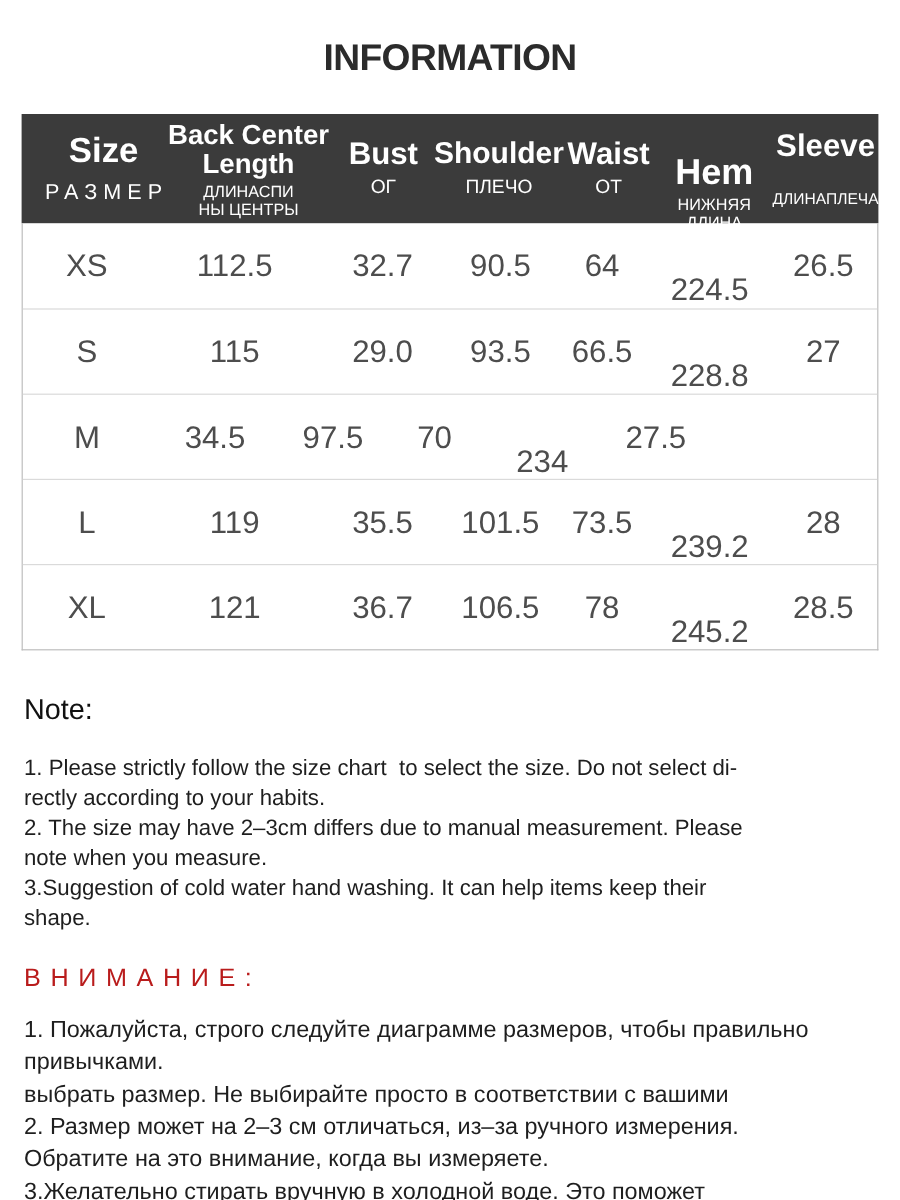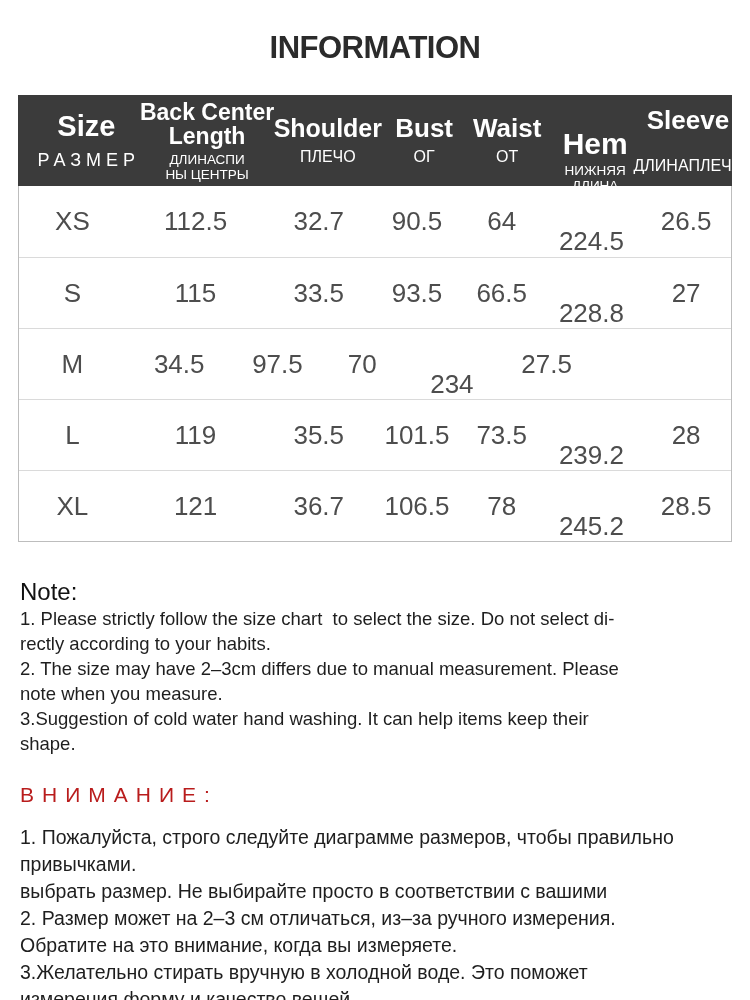--- a/index.html
+++ b/index.html
@@ -46,21 +46,21 @@
   .c6 { width: 12.6%; }
   .en { font-weight: 600; font-size: 25px; line-height: 27px; }
   .en-size { font-size: 29px; font-weight: 700; line-height: 30px; }
   .en-bcl { font-size: 23px; line-height: 24px; }
   .en-bust, .en-waist, .en-sleeve { font-size: 26px; }
   .en-hem { font-size: 30px; line-height: 30px; }
   .ru { font-size: 16px; margin-top: 6px; font-weight: 400; }
   .ru-size { font-size: 18px; letter-spacing: 5px; margin-top: 9px; margin-right: -5px; }
   .ru-small { font-size: 13.5px; line-height: 15px; margin-top: 0; }
   .ru-first { margin-top: 4px; }
-  .ru-sleeve { font-size: 16px; margin-top: 23px; }
+  .ru-sleeve { font-size: 13px; margin-top: 23px; }
   .tbody {
     border-left: 1px solid #bdbdbd;
     border-right: 1px solid #bdbdbd;
     border-bottom: 1px solid #bdbdbd;
   }
   .tr {
     display: flex;
     height: 71px;
   }
   .tr + .tr { border-top: 1px solid #dadada; }
@@ -73,21 +73,21 @@
     color: #4d4d4d;
   }
   
   .notes { margin: 36px 20px 0 20px; color: #1d1d1d; }
   .note-heading {
     font-size: 24px;
     line-height: 28px;
     font-weight: 500;
     color: #111111;
   }
-  .note-block { }
+  .note-block { margin-top: 21px; }
   .note-line {
     font-size: 18.5px;
     line-height: 25px;
     white-space: pre;
     color: #1e1e1e;
   }
   .ru-heading {
     margin-top: 26px;
     font-size: 21px;
     line-height: 26px;
@@ -113,27 +113,27 @@
     <div class="th c0">
       <div class="en en-size">Size</div>
       <div class="ru ru-size">РАЗМЕР</div>
     </div>
     <div class="th c1">
       <div class="en en-bcl">Back Center</div>
       <div class="en en-bcl">Length</div>
       <div class="ru ru-small ru-first">ДЛИНАСПИ</div>
       <div class="ru ru-small">НЫ ЦЕНТРЫ</div>
     </div>
+    <div class="th c3">
+      <div class="en en-bust">Bust</div>
+      <div class="ru">ОГ</div>
+    </div>
     <div class="th c2">
       <div class="en">Shoulder</div>
       <div class="ru">ПЛЕЧО</div>
-    </div>
-    <div class="th c3">
-      <div class="en en-bust">Bust</div>
-      <div class="ru">ОГ</div>
     </div>
     <div class="th c4">
       <div class="en en-waist">Waist</div>
       <div class="ru">ОТ</div>
     </div>
     <div class="th c5">
       <div class="en en-hem">Hem</div>
       <div class="ru ru-small ru-first">НИЖНЯЯ</div>
       <div class="ru ru-small">ДЛИНА</div>
     </div>
@@ -149,21 +149,21 @@
       <div class="td c1">112.5</div>
       <div class="td c2">32.7</div>
       <div class="td c3">90.5</div>
       <div class="td c4">64</div>
       <div class="td c5">224.5</div>
       <div class="td c6">26.5</div>
     </div>
     <div class="tr">
       <div class="td c0">S</div>
       <div class="td c1">115</div>
-      <div class="td c2">33.5</div>
+      <div class="td c2">29.0</div>
       <div class="td c3">93.5</div>
       <div class="td c4">66.5</div>
       <div class="td c5">228.8</div>
       <div class="td c6">27</div>
     </div>
     <div class="tr">
       <div class="td c0">M</div>
       <div class="td c2">34.5</div>
       <div class="td c3">97.5</div>
       <div class="td c4">70</div>

